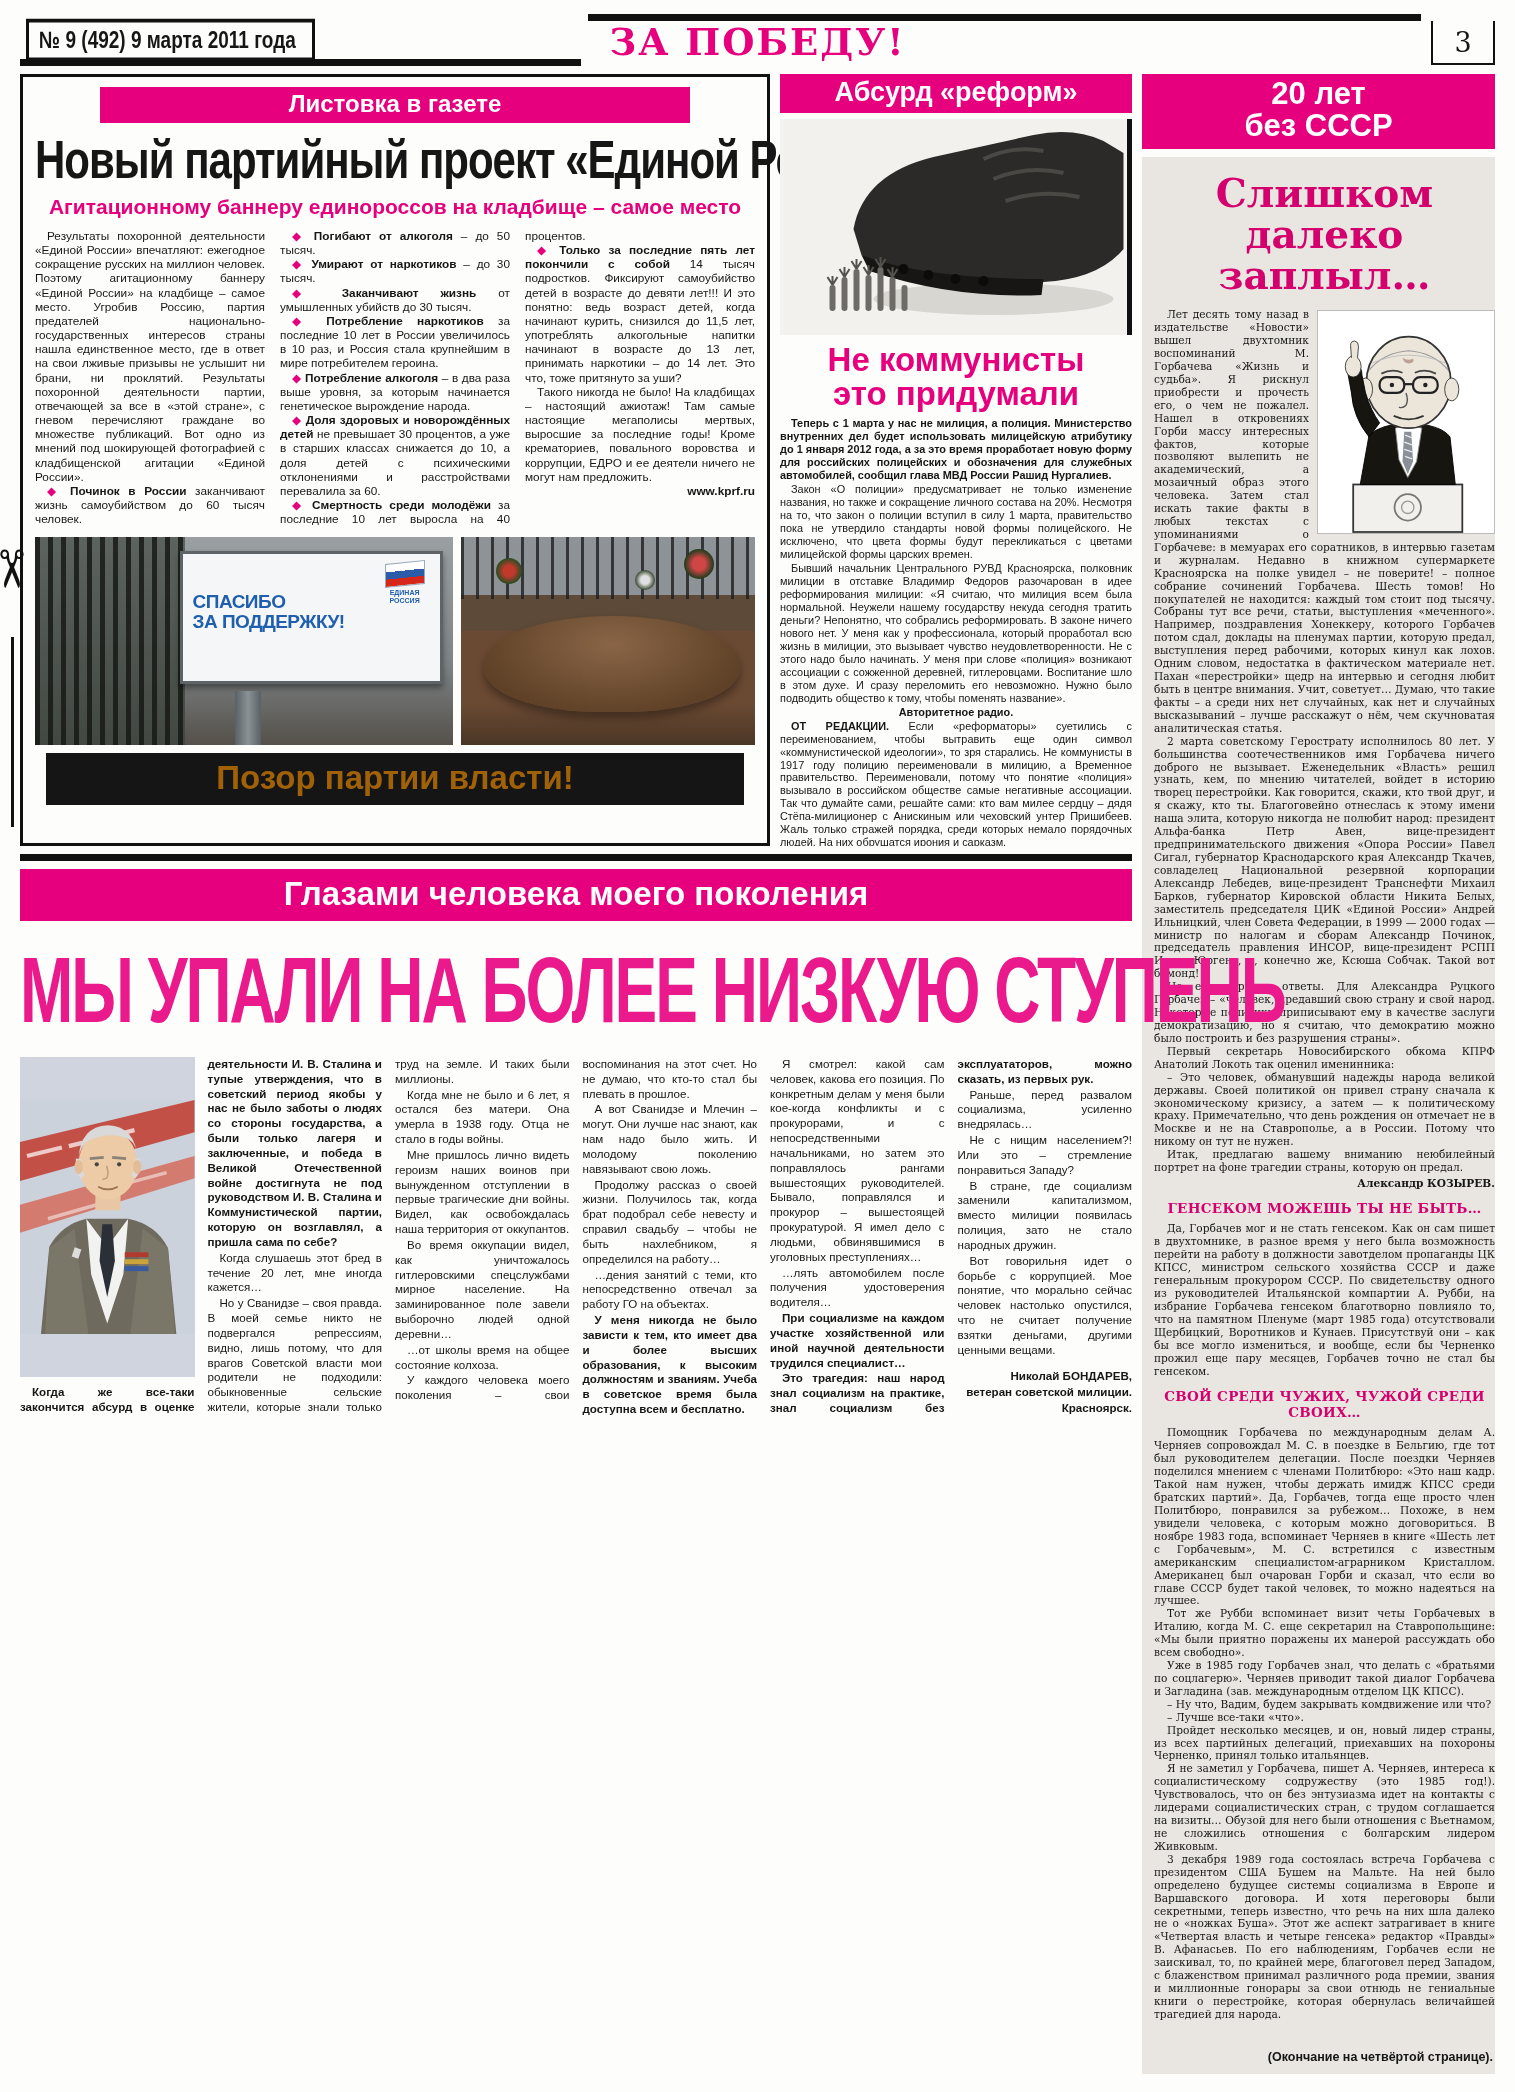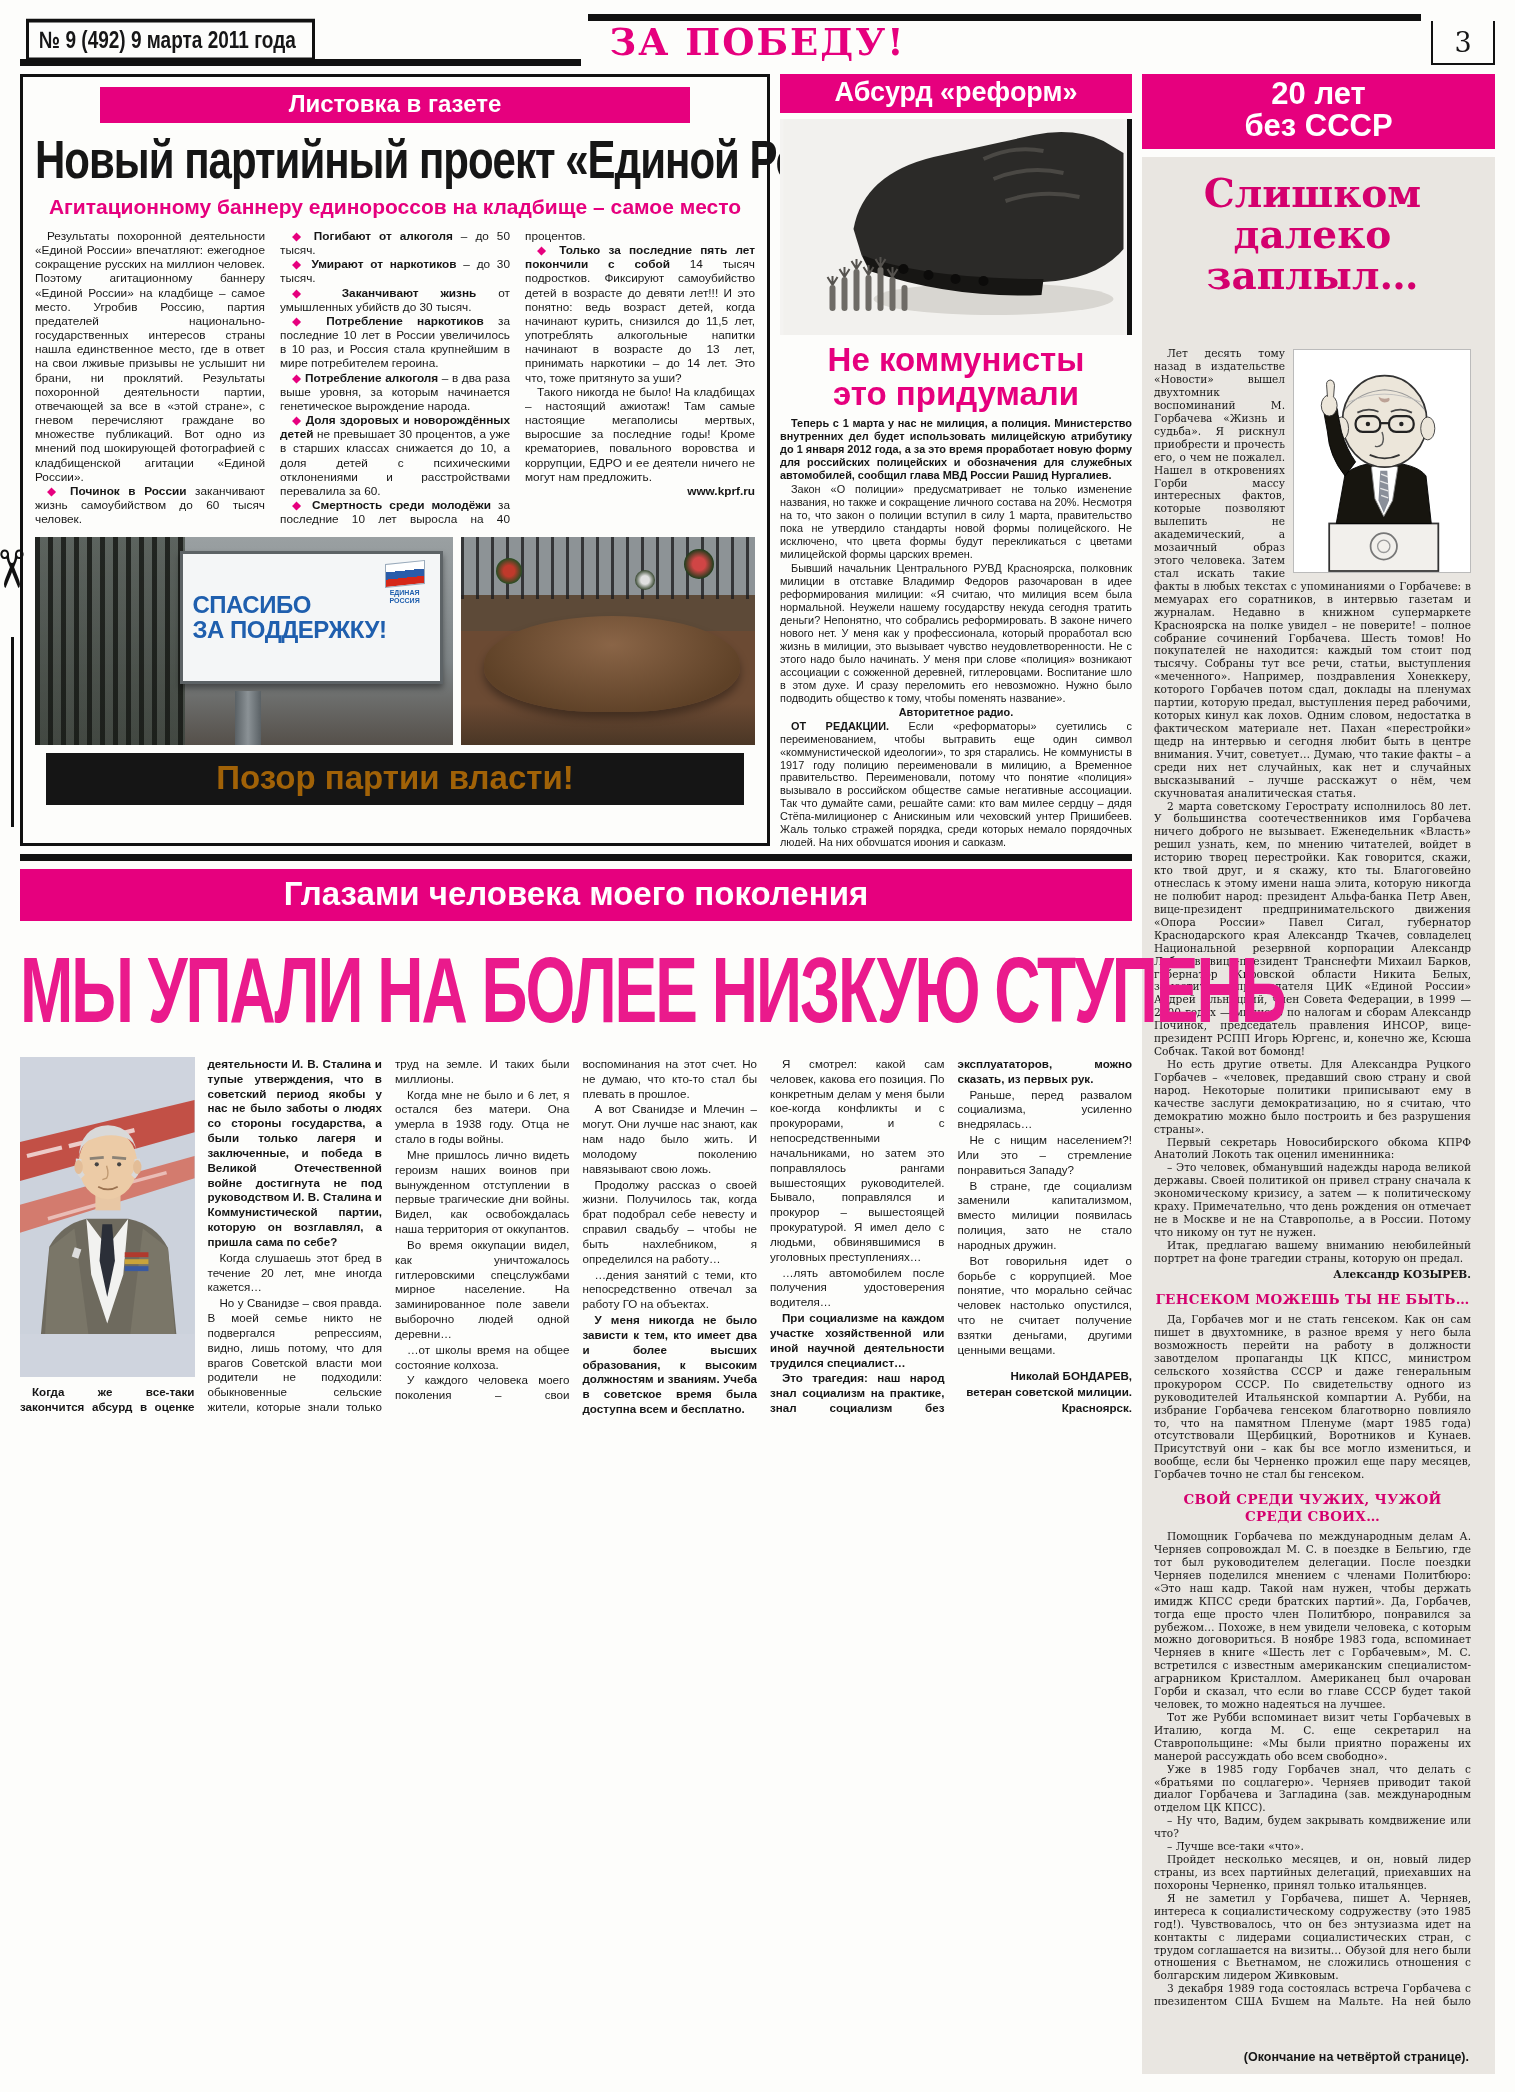--- a/index.html
+++ b/index.html
@@ -50,21 +50,21 @@
   
   .photo-row { display:flex; gap:8px; height:208px; margin-top:6px; }
   .photo { position:relative; overflow:hidden; }
   .photo-left { width:58%; background:linear-gradient(#9aa0a2 0%, #7e8486 60%, #55504a 100%); }
   .trees { position:absolute; left:0; top:0; bottom:0; width:36%;
     background:
       repeating-linear-gradient(90deg, rgba(25,28,24,.9) 0 5px, rgba(70,78,70,.45) 5px 13px),
       linear-gradient(#6f7573,#3f433e); }
   .billboard { position:absolute; right:10px; top:14px; width:63%; height:64%;
     background:#f4f6f7; border:3px solid #5d6366; box-shadow:0 4px 6px rgba(0,0,0,.4); padding:12px 10px; }
-  .billboard-text { color:#1f5fae; font-weight:800; font-size:24px; line-height:1.05; letter-spacing:-0.5px; margin-top:26px; }
+  .billboard-text { color:#1f5fae; font-weight:800; font-size:19px; line-height:1.05; letter-spacing:-0.5px; margin-top:26px; }
   .er-logo { position:absolute; right:8px; top:8px; width:54px; text-align:center; }
   .er-flag { width:40px; height:24px; margin:0 auto; transform:skewY(-6deg);
     background:linear-gradient(#fff 0 34%, #2a5caa 34% 67%, #d62718 67% 100%); border:1px solid #9ab; }
   .er-name { font-size:7px; color:#1f5fae; font-weight:bold; margin-top:3px; line-height:1.1; }
   .board-post { position:absolute; right:46%; bottom:0; width:26px; height:26%; background:linear-gradient(90deg,#5a6165,#8b9296,#5a6165); }
   .photo-right { flex:1; background:linear-gradient(#8d9396 0 28%, #5d4a38 28% 45%, #6b4a33 45% 80%, #4a3625 100%); }
   .fence { position:absolute; left:0; right:0; top:0; height:30%;
     background:repeating-linear-gradient(90deg, rgba(30,30,32,.8) 0 3px, transparent 3px 15px); }
   .wreath { position:absolute; border-radius:50%; }
   .mound { position:absolute; left:8%; right:5%; top:38%; height:46%; border-radius:50% 50% 45% 45%;
@@ -78,23 +78,23 @@
   .absurd-kicker { font-size:27px; padding:3px 0 5px 0; margin-bottom:6px; }
   .boot-photo { height:216px; background:#f4f3f1; border-right:5px solid #111; }
   .absurd-headline { color:#e6007e; font-weight:800; text-align:center; font-size:33px; line-height:1.02; margin:8px 0 7px 0; }
   .absurd-body { font-size:10.9px; line-height:1.19; text-align:justify; }
   .absurd-body p { text-indent:11px; margin-bottom:1px; }
   .absurd-lede { font-weight:bold; text-indent:11px; }
   .attribution { text-align:center; font-weight:bold; text-indent:0 !important; }
   
   .ussr { grid-column:3; grid-row:1 / 3; display:flex; flex-direction:column; }
   .ussr-kicker { font-size:31px; line-height:1.04; padding:4px 0 7px 0; font-weight:800; }
-  .ussr-panel { background:#e9e6e1; flex:1; margin-top:8px; padding:12px 24px 8px 12px;
+  .ussr-panel { background:#e9e6e1; flex:1; margin-top:8px; padding:12px 0 8px 12px;
     display:flex; flex-direction:column; overflow:hidden;
-    font-family:"DejaVu Serif","Liberation Serif",serif;gap:39px; }
+    font-family:"DejaVu Serif","Liberation Serif",serif; }
   .ussr-headline { color:#d4006e; font-weight:bold; font-size:39px; line-height:1.05; text-align:center; margin:4px 0 12px 0;
     font-family:"DejaVu Serif", serif; }
   .ussr-text { flex:1; overflow:hidden; font-size:10.6px; line-height:1.22; text-align:justify; }
   .ussr-text p { text-indent:13px; }
   .caricature { float:right; width:178px; height:224px; margin:2px 0 4px 8px; background:#fff; border:1px solid #bbb; }
   .u-sub { color:#d4006e; font-size:13.5px; text-align:center; font-weight:bold; margin:10px 0 6px 0; letter-spacing:.3px; }
   .u-byline { text-align:right; font-weight:bold; text-indent:0 !important; margin-top:3px; }
   .continuation { font-family:"Liberation Sans",sans-serif; font-weight:bold; text-align:right; font-size:12.5px; padding:6px 2px 2px 0; }
   
   .generation { grid-column:1 / 3; grid-row:2; border-top:7px solid #111; padding-top:8px; }

